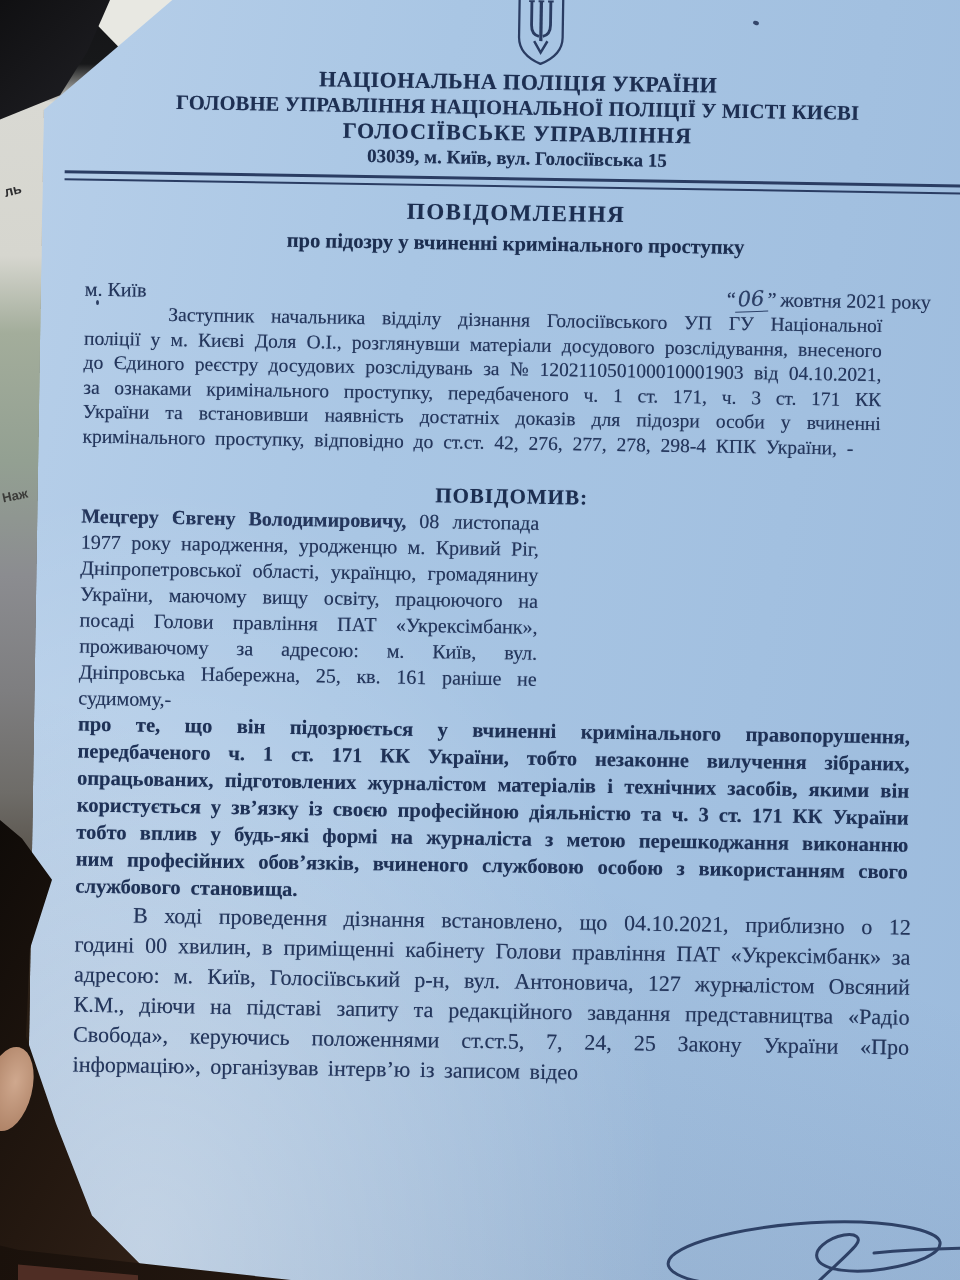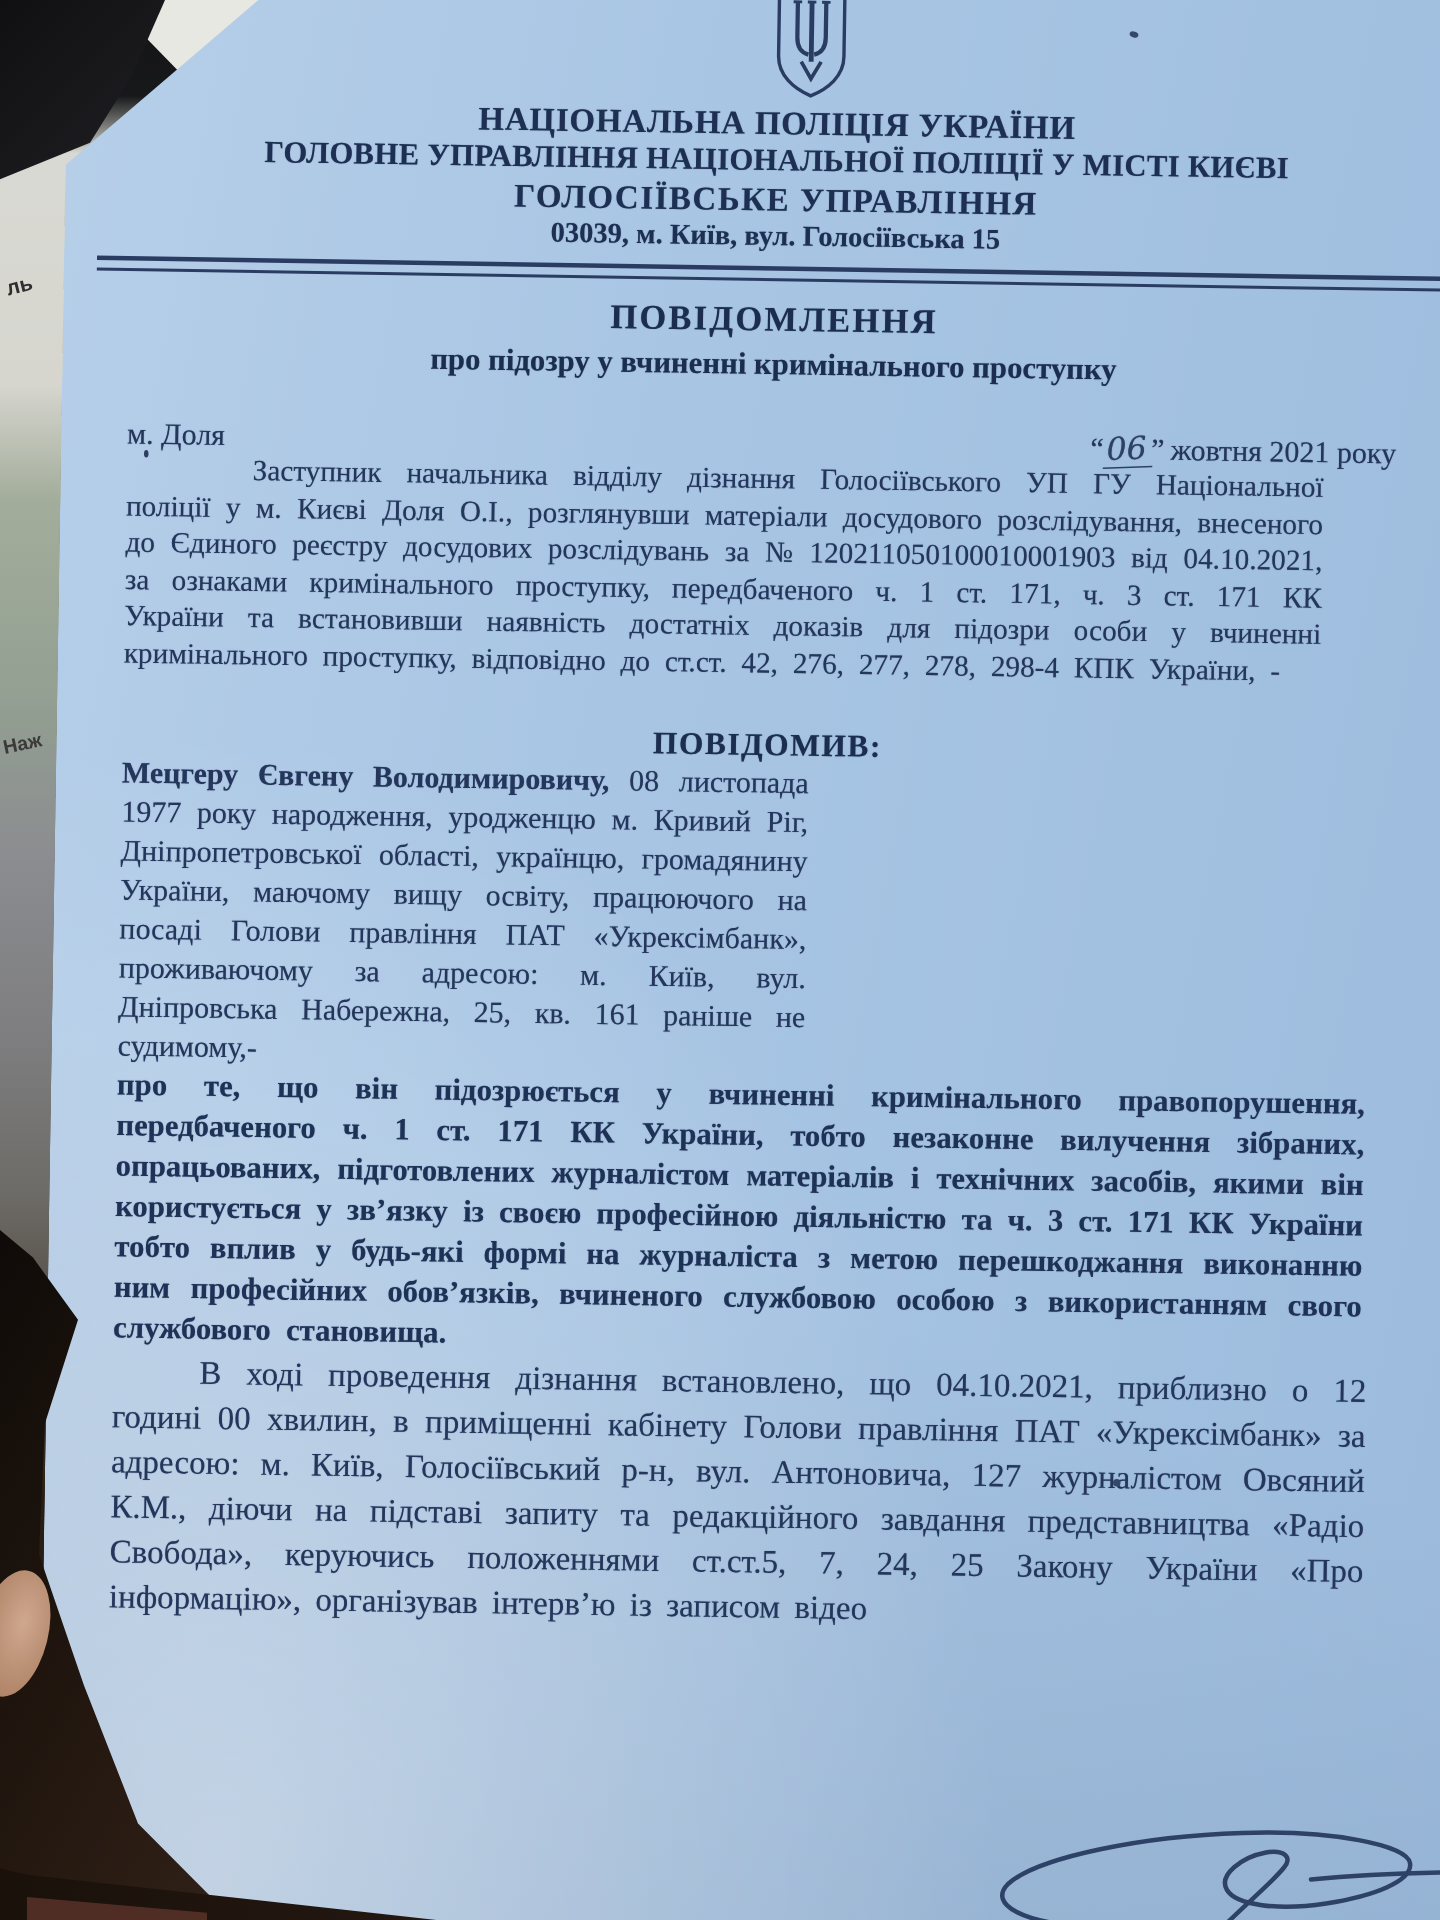--- a/index.html
+++ b/index.html
@@ -147,21 +147,21 @@
       <div class="center bold hdr2 ink">ГОЛОВНЕ УПРАВЛІННЯ НАЦІОНАЛЬНОЇ ПОЛІЦІЇ У МІСТІ КИЄВІ</div>
       <div class="center bold hdr3 ink">ГОЛОСІЇВСЬКЕ УПРАВЛІННЯ</div>
       <div class="center bold hdr4 ink">03039, м. Київ, вул. Голосіївська 15</div>
 
       <div class="dbl-rule"></div>
 
       <div class="center bold doc-title ink">ПОВІДОМЛЕННЯ</div>
       <div class="center bold doc-subtitle ink">про підозру у вчиненні кримінального проступку</div>
 
       <div class="dateline ink">
-        <span>м. Доля</span>
+        <span>м. Київ</span>
         <span><span class="q">“</span><span class="hand-day">06</span><span class="q">”</span><span> жовтня 2021 року</span></span>
       </div>
 
       <p class="para intro ink">Заступник начальника відділу дізнання Голосіївського УП ГУ Національної поліції у м. Києві Доля О.І., розглянувши матеріали досудового розслідування, внесеного до Єдиного реєстру досудових розслідувань за № 120211050100010001903 від 04.10.2021, за ознаками кримінального проступку, передбаченого ч. 1 ст. 171, ч. 3 ст. 171 КК України та встановивши наявність достатніх доказів для підозри особи у вчиненні кримінального проступку, відповідно до ст.ст. 42, 276, 277, 278, 298-4 КПК України, -</p>
 
       <div class="center bold announce ink">ПОВІДОМИВ:</div>
 
       <p class="para suspect ink"><span class="bold">Мецгеру Євгену Володимировичу,</span> <span>08 листопада 1977 року народження, уродженцю м. Кривий Ріг, Дніпропетровської області, українцю, громадянину України, маючому вищу освіту, працюючого на посаді Голови правління ПАТ «Укрексімбанк», проживаючому за адресою: м. Київ, вул. Дніпровська Набережна, 25, кв. 161 раніше не судимому,-</span></p>
 
       <p class="para charge ink">про те, що він підозрюється у вчиненні кримінального правопорушення, передбаченого ч. 1 ст. 171 КК України, тобто незаконне вилучення зібраних, опрацьованих, підготовлених журналістом матеріалів і технічних засобів, якими він користується у зв’язку із своєю професійною діяльністю та ч. 3 ст. 171 КК України тобто вплив у будь-які формі на журналіста з метою перешкоджання виконанню ним професійних обов’язків, вчиненого службовою особою з використанням свого службового становища.</p>

